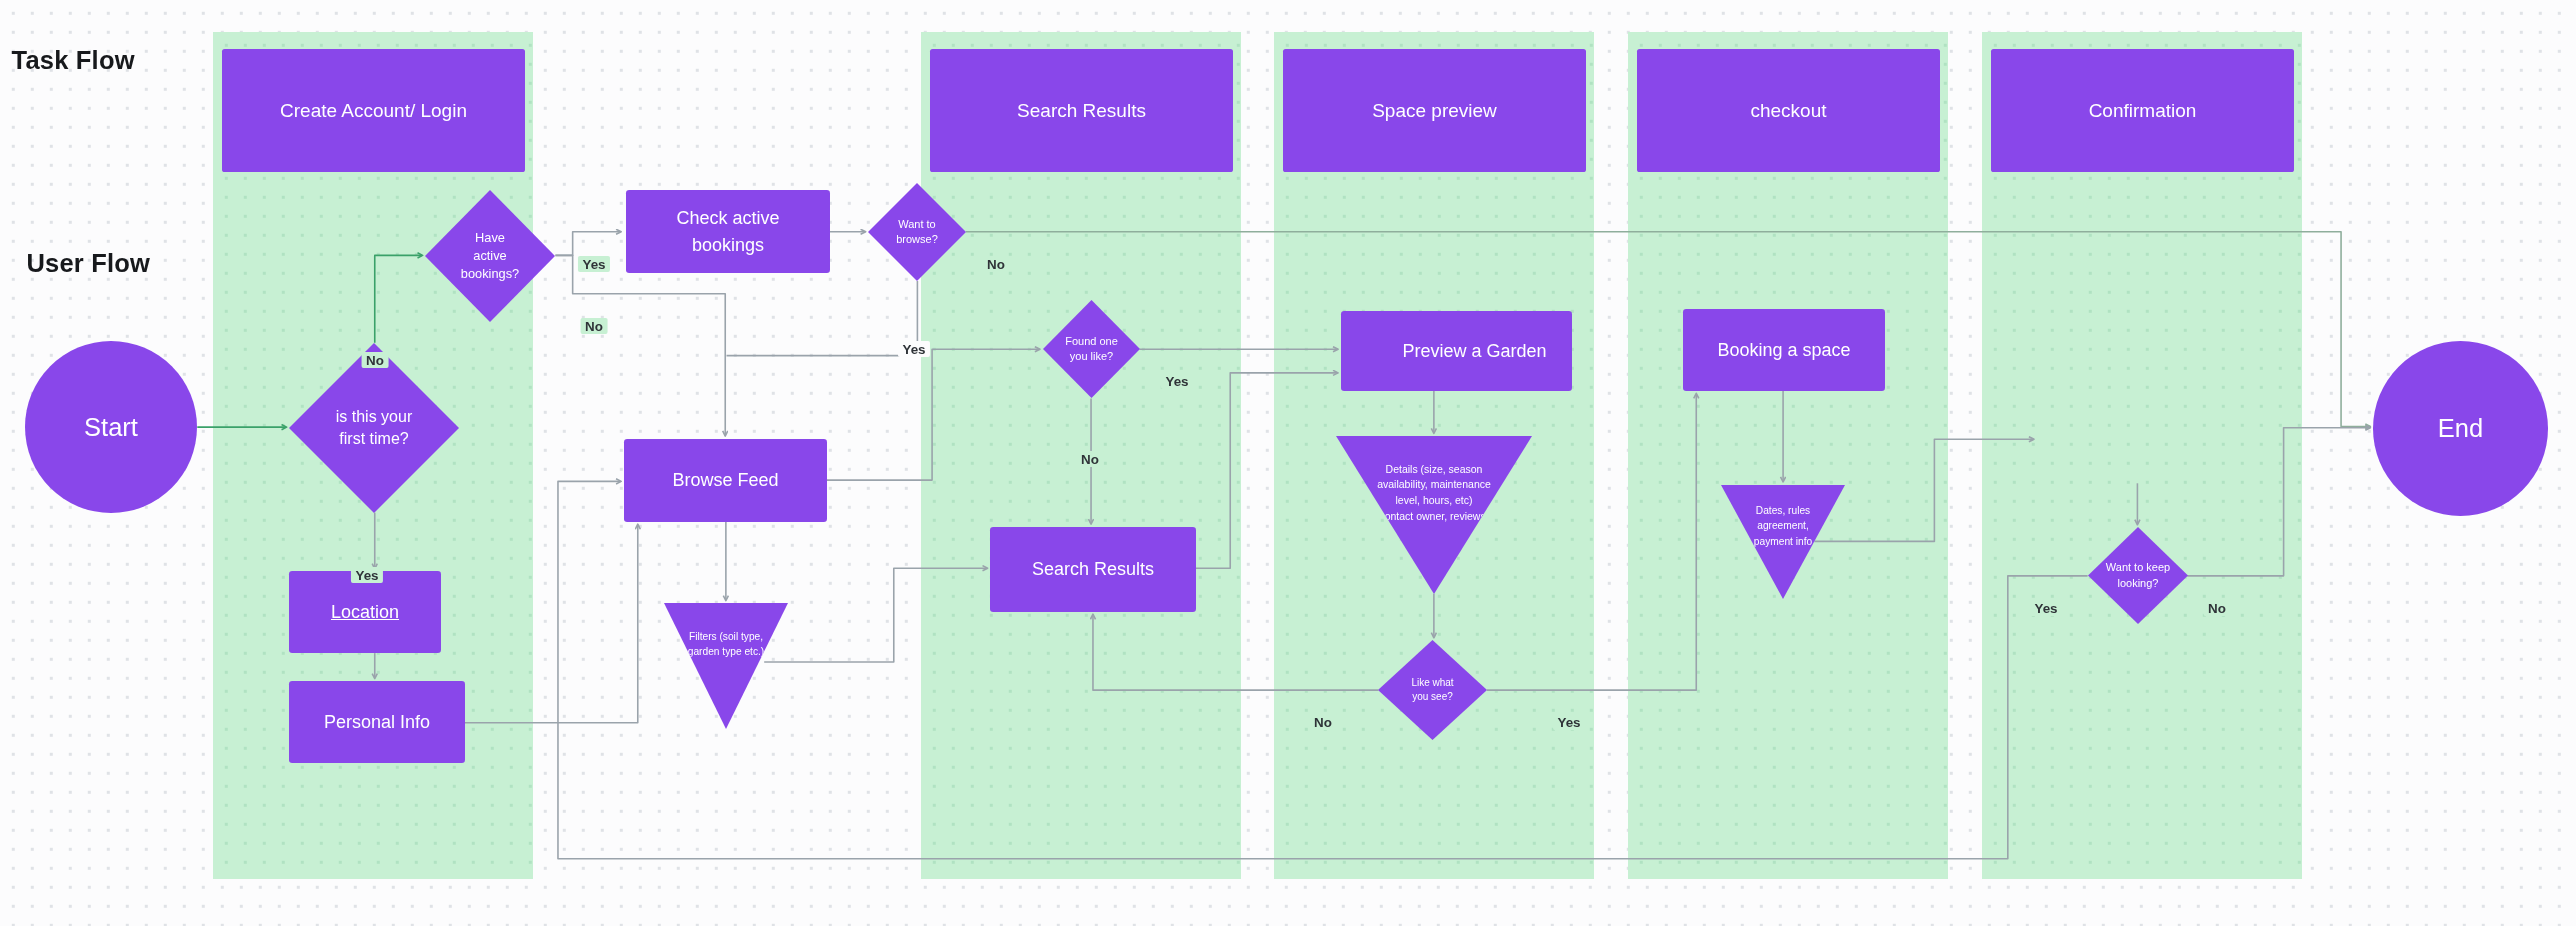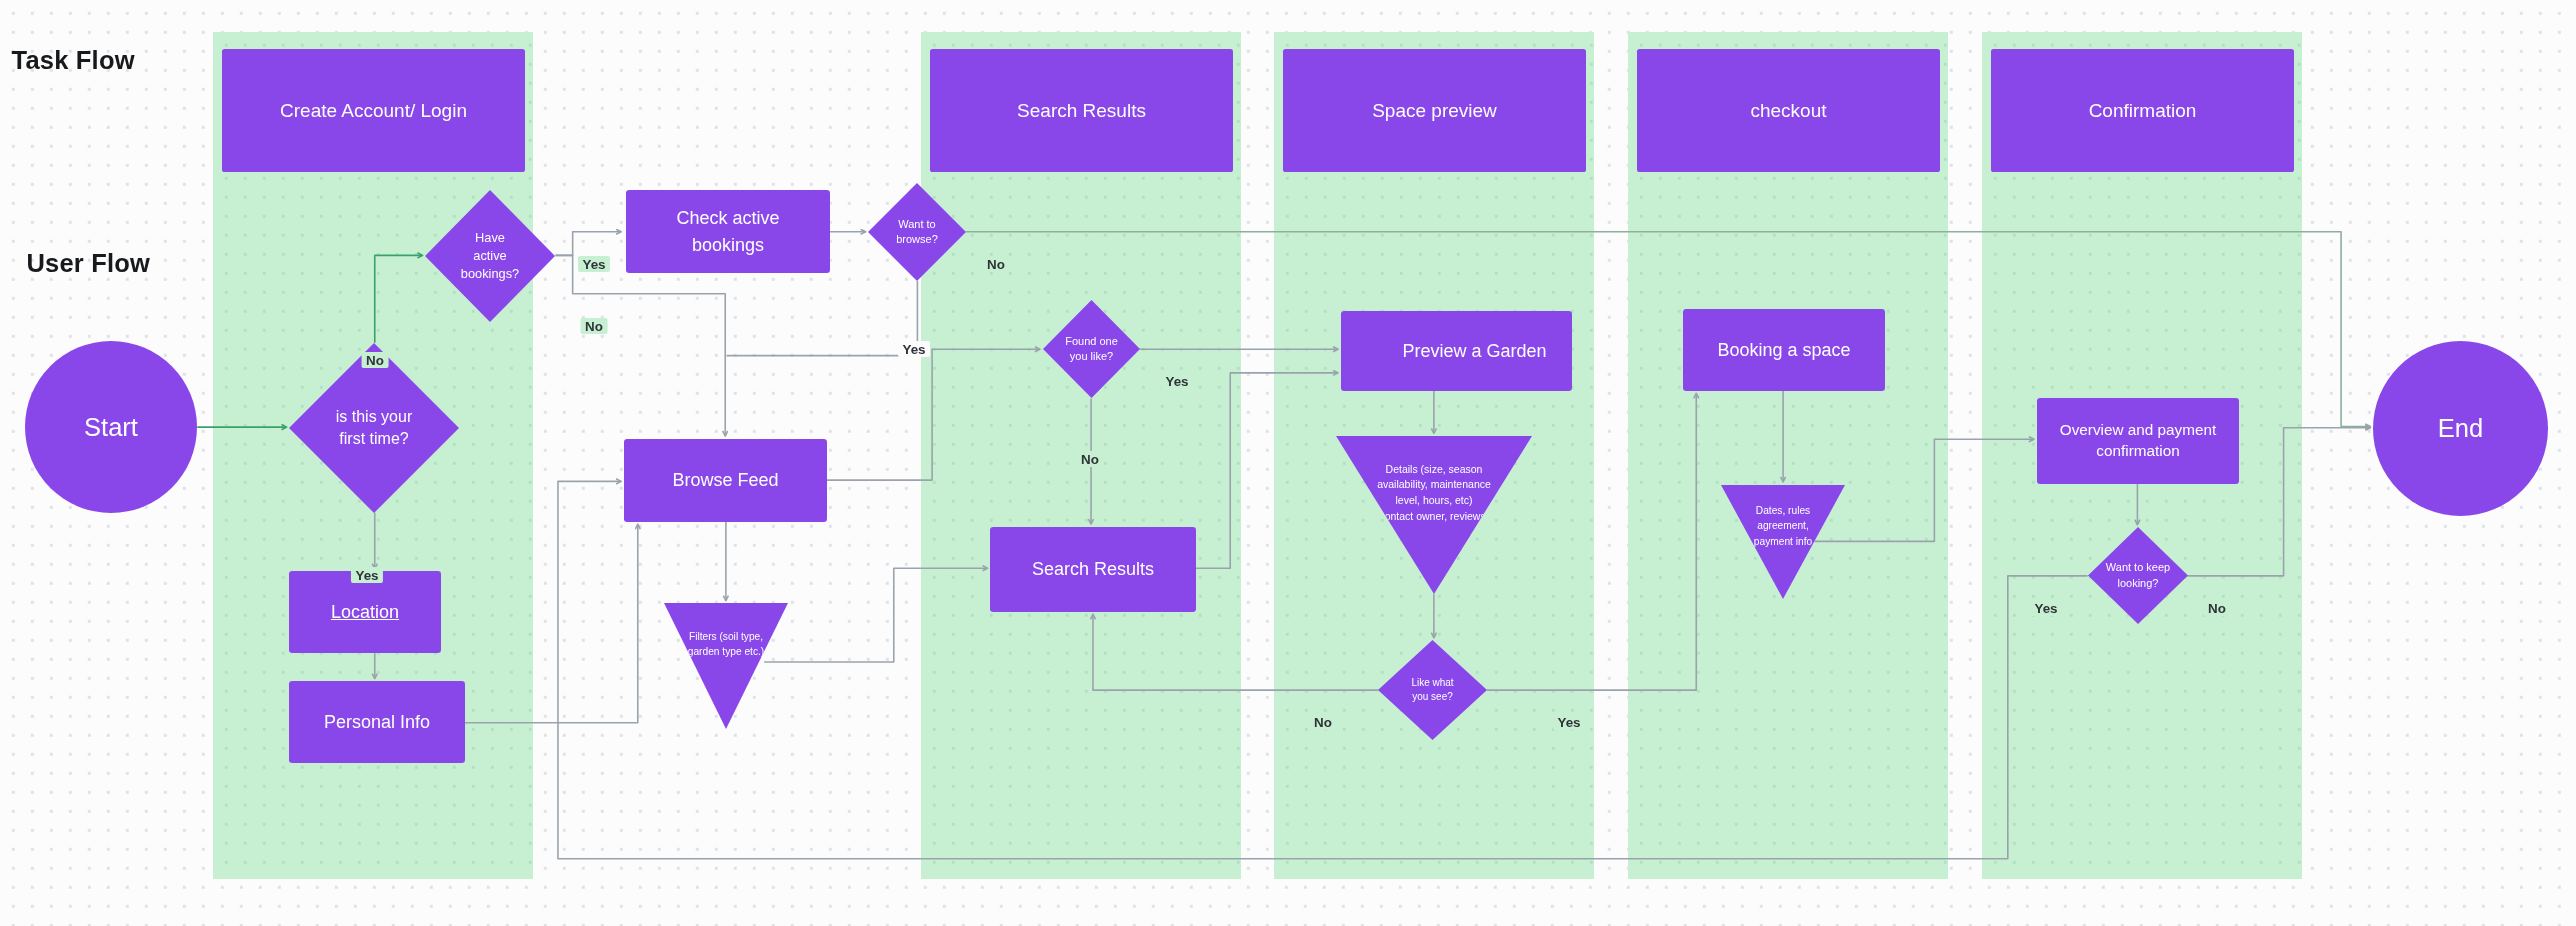--- a/index.html
+++ b/index.html
@@ -123,22 +123,20 @@
 level, hours, etc)
 contact owner, reviews.</div>
   <div class="node diamond" style="left:1378px;top:640px;width:109px;height:100px;font-size:10px;">Like what
 you see?</div>
 
   <div class="node rect" style="left:1683px;top:309px;width:202px;height:82px;">Booking a space</div>
   <div class="node tri" style="left:1721px;top:485px;width:124px;height:114px;font-size:10.2px;padding-top:18px;box-sizing:border-box;">Dates, rules
 agreement,
 payment info</div>
 
-  <div class="node rect" style="left:2037px;top:398px;width:202px;height:86px;font-size:15.3px;">Overview and payment
-confirmation</div>
   <div class="node diamond" style="left:2088px;top:527px;width:100px;height:97px;font-size:11px;">Want to keep
 looking?</div>
 
   <div class="elabel" style="left:375px;top:328px;">No</div>
   <div class="elabel" style="left:367px;top:543px;">Yes</div>
   <div class="elabel" style="left:594px;top:232px;">Yes</div>
   <div class="elabel" style="left:594px;top:294px;">No</div>
   <div class="elabel onwhite" style="left:914px;top:317px;">Yes</div>
   <div class="elabel" style="left:996px;top:232px;">No</div>
   <div class="elabel" style="left:1177px;top:349px;">Yes</div>

